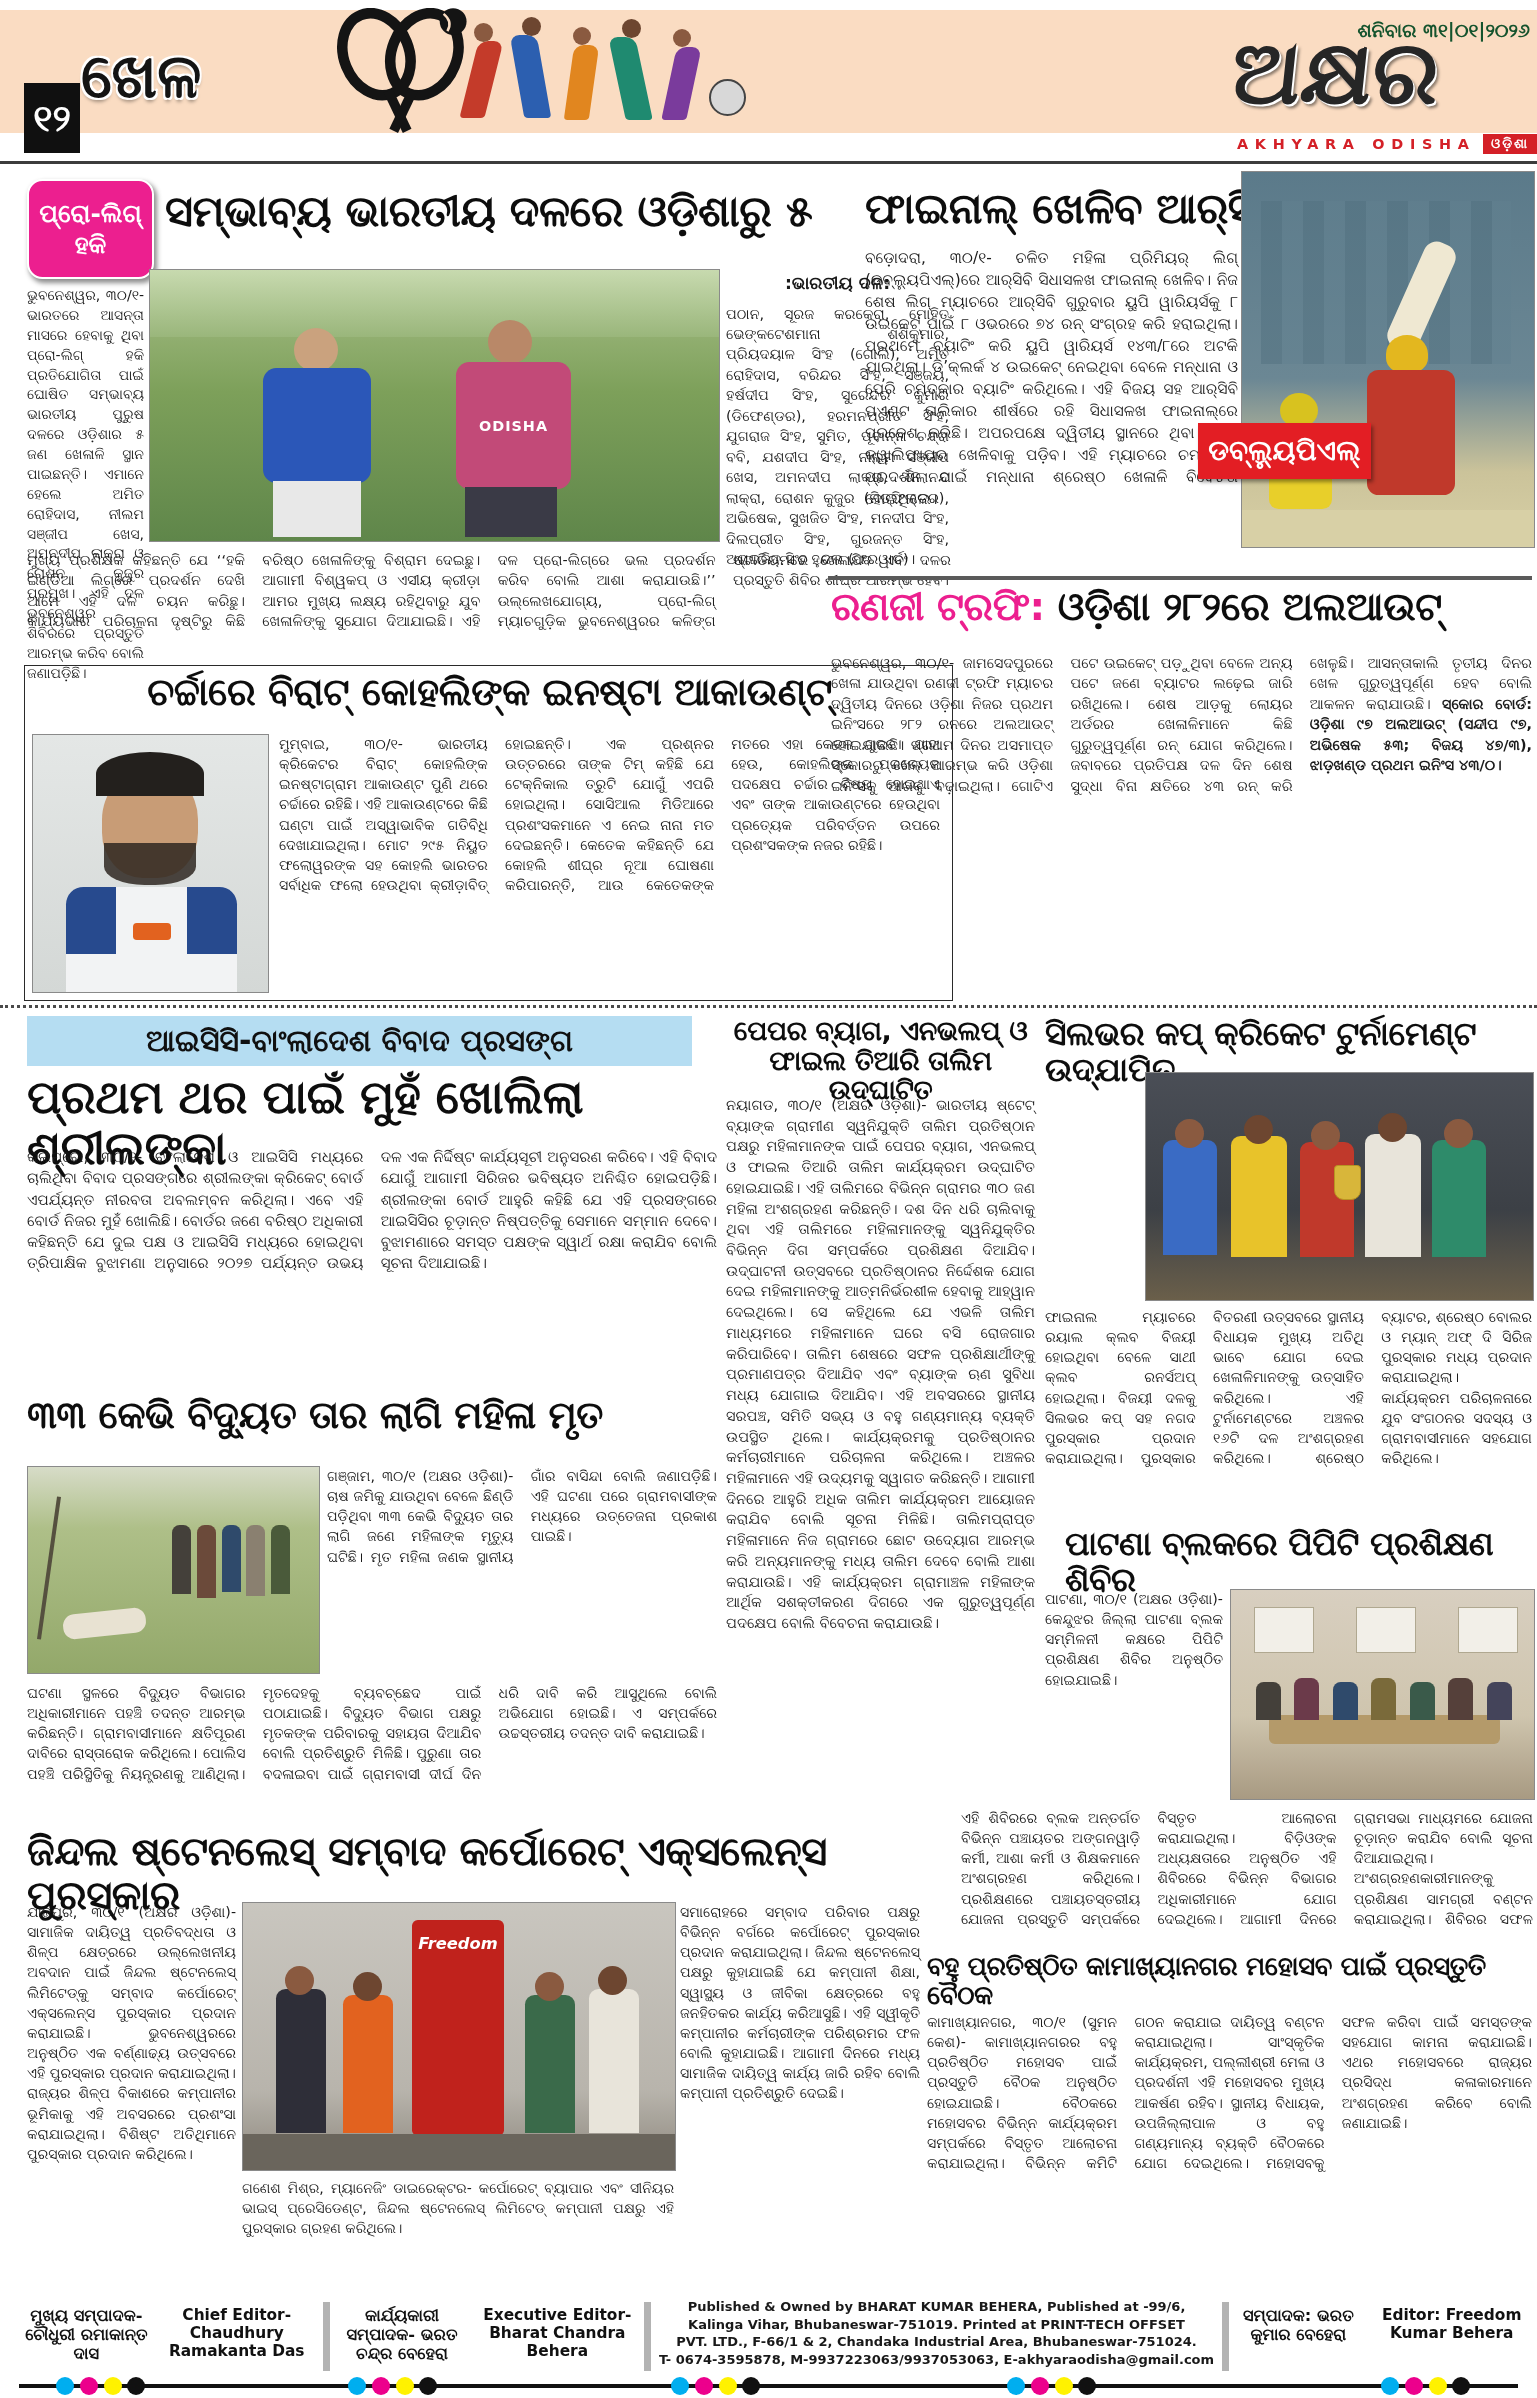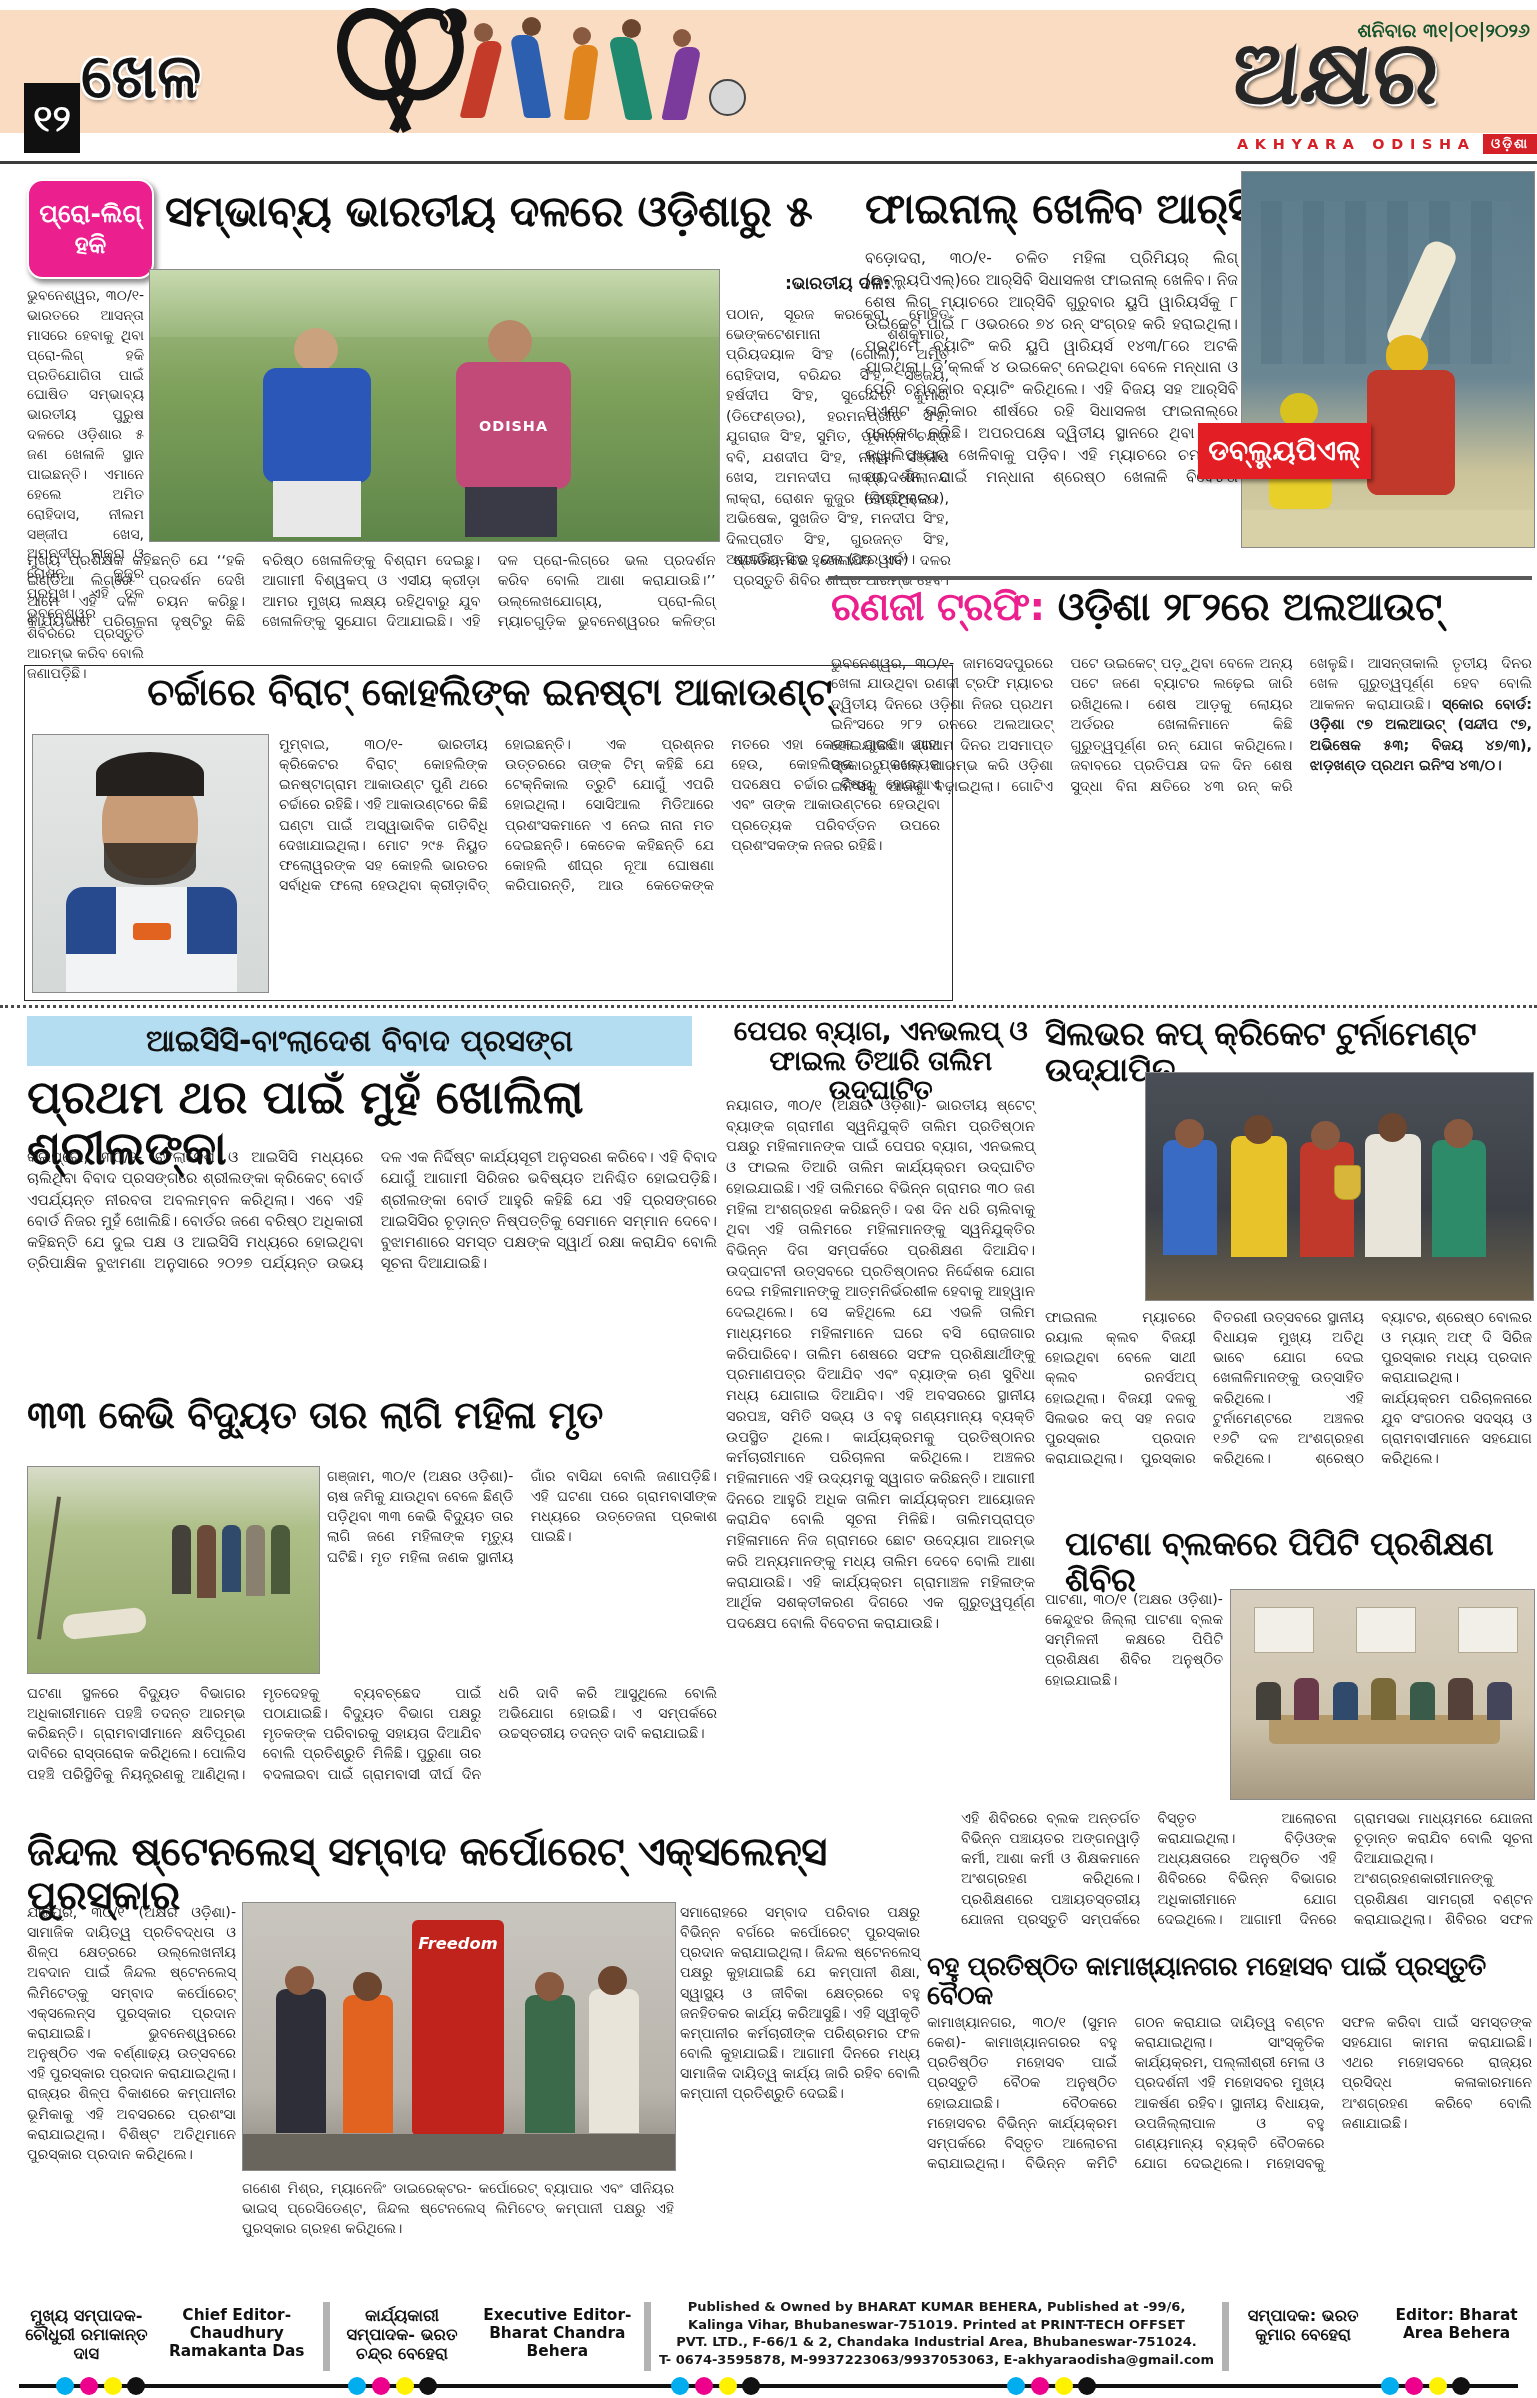--- a/index.html
+++ b/index.html
@@ -257,21 +257,21 @@
   <div class="abs vsep" style="left:644px;top:2302px;height:69px;"></div>
   <div class="abs" style="left:655px;top:2298px;width:563px;">
     <div class="pub-line">Published &amp; Owned by BHARAT KUMAR BEHERA, Published at -99/6,</div>
     <div class="pub-line">Kalinga Vihar, Bhubaneswar-751019. Printed at PRINT-TECH OFFSET</div>
     <div class="pub-line">PVT. LTD., F-66/1 &amp; 2, Chandaka Industrial Area, Bhubaneswar-751024.</div>
     <div class="pub-line">T- 0674-3595878, M-9937223063/9937053063, E-akhyaraodisha@gmail.com</div>
   </div>
   <div class="abs vsep" style="left:1222px;top:2302px;height:69px;"></div>
   <div class="abs foot-box" style="left:1234px;top:2306px;width:299px;height:61px;">
     <div class="foot-od">ସମ୍ପାଦକ: ଭରତ କୁମାର ବେହେରା</div>
-    <div class="foot-en">Editor: Bharat Area Behera</div>
+    <div class="foot-en">Editor: Freedom Kumar Behera</div>
   </div>
 
   <div class="abs regline" style="left:19px;top:2384px;width:1499px;"></div>
   <div class="abs dotgroup" style="left:56px;top:2377px;">
     <div class="dot c"></div>
       <div class="dot m"></div>
       <div class="dot y"></div>
       <div class="dot k"></div>
   </div>
   <div class="abs dotgroup" style="left:348px;top:2377px;">

